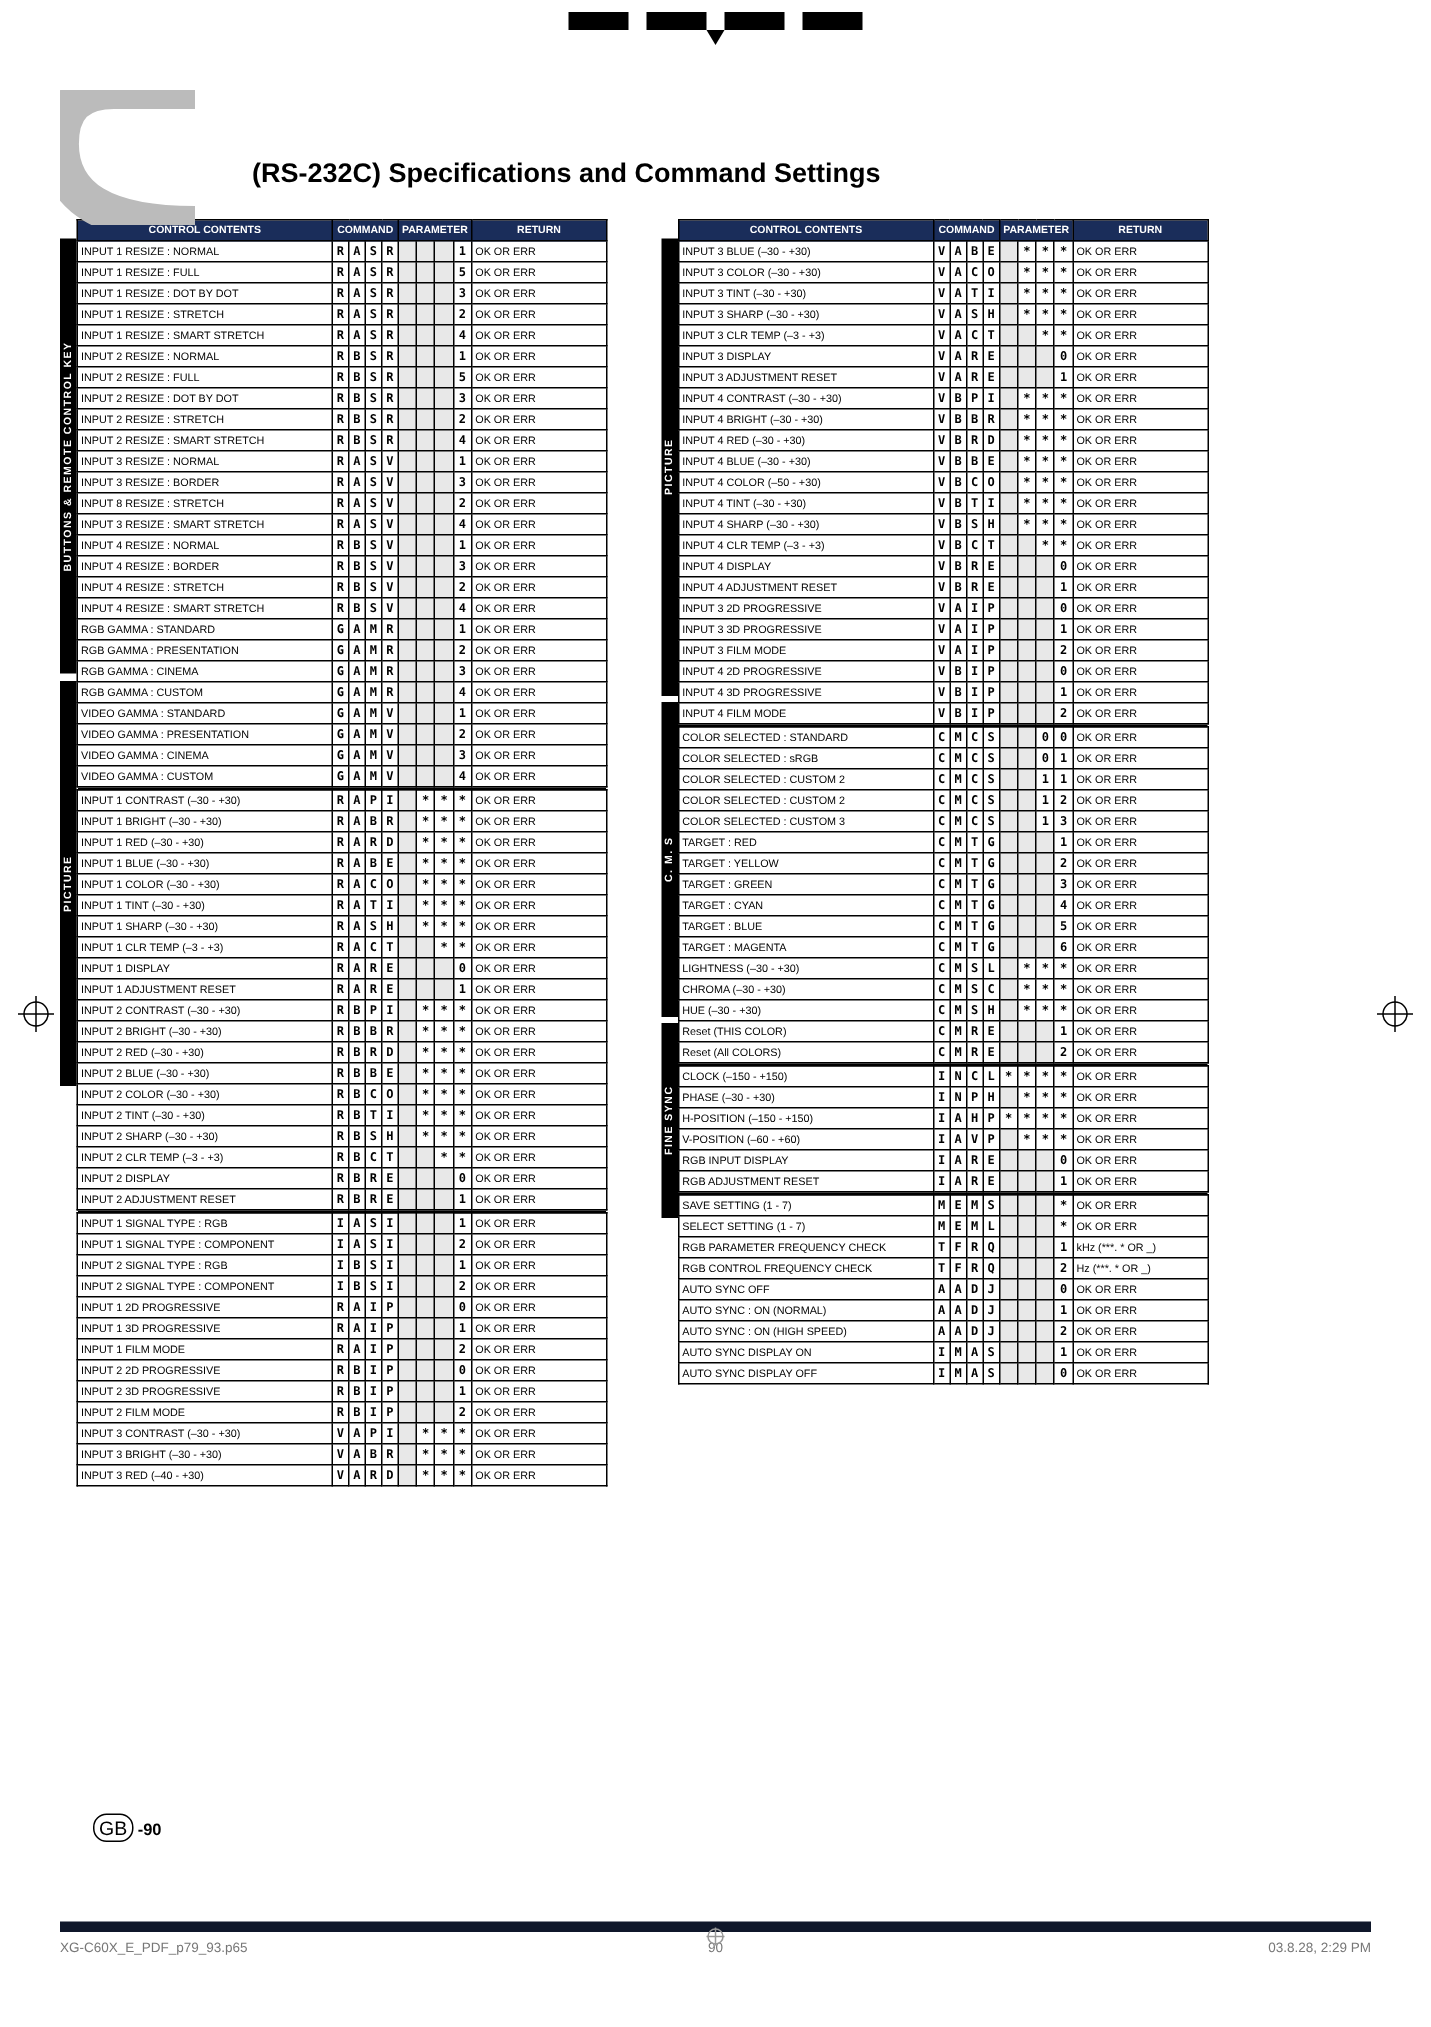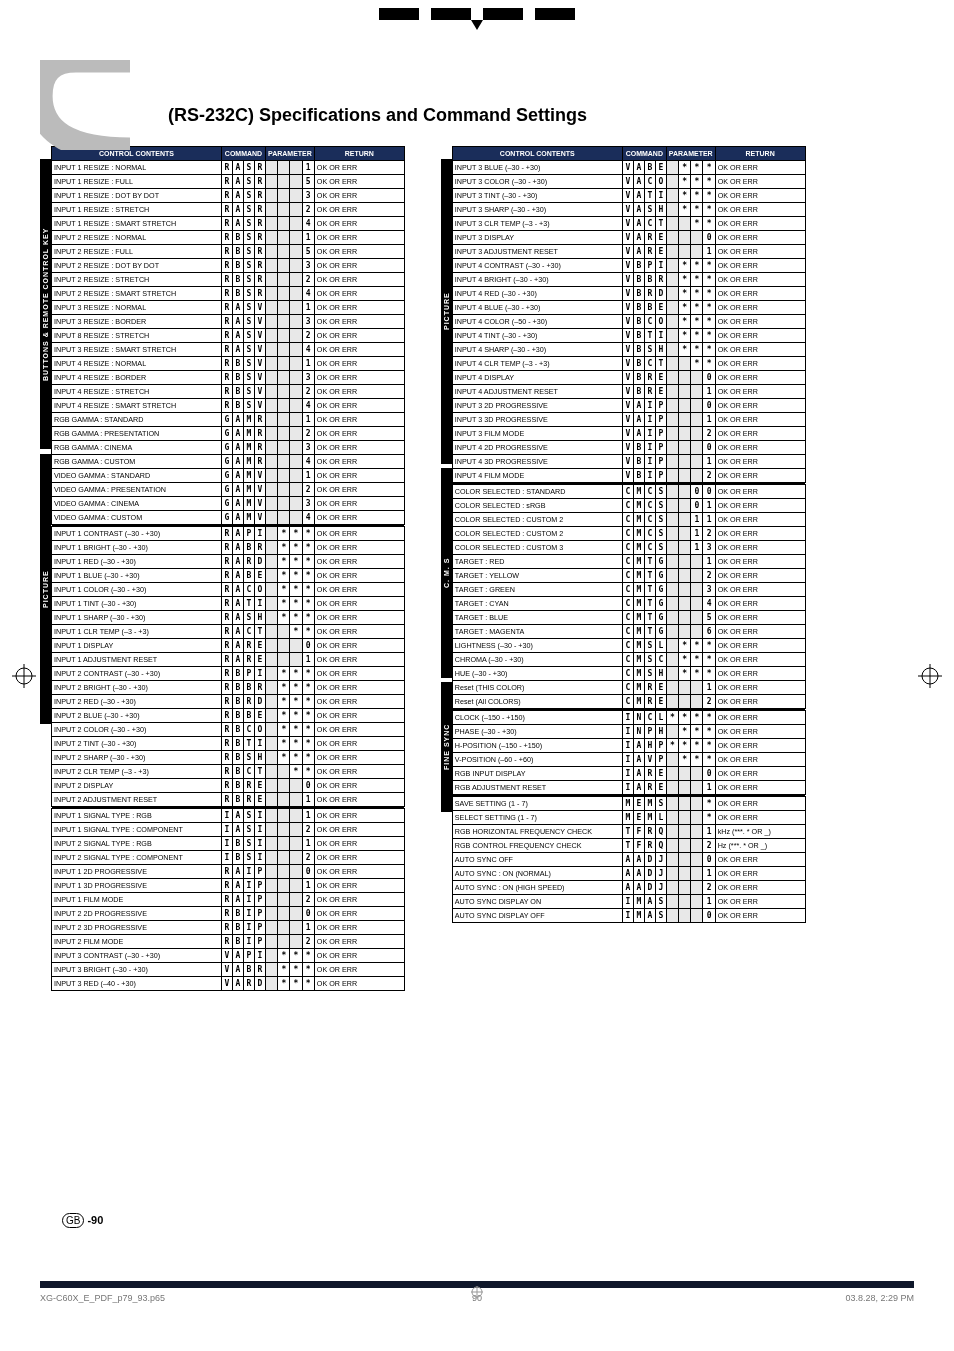--- a/index.html
+++ b/index.html
@@ -18,21 +18,21 @@
 .vl1{height:290px;margin-top:13px}
 table.spec{border-collapse:collapse;font-size:7.5px;table-layout:fixed}
 table.spec th,table.spec td{border:1px solid #000;padding:1px 2px;line-height:11px;height:11px;box-sizing:border-box}
 table.spec th{background:#1a2d5a;color:#fff;font-weight:bold;font-size:7px;text-align:center;height:13px}
 table.spec td.ctl{width:170px;text-align:left;font-size:7.2px;white-space:nowrap;overflow:hidden}
 table.spec td.c{width:11px;text-align:center;font-weight:bold;font-family:monospace;font-size:8px}
 table.spec td.ret{width:90px;text-align:left;font-size:7.2px}
 table.spec td.c.sp{background:#e8e8e8}
 .sep-row td{background:#000!important;height:2px!important;padding:0!important;border:0!important}
 .footer{position:absolute;bottom:100px;left:62px;font-size:11px}
-.footer .circ{display:inline-block;border:1px solid #000;border-radius:9px;font-size:10px;padding:1px 3px;margin-right:3px}
+.footer .circ{display:inline-block;border:1px solid #000;border-radius:9px;font-size:13px;padding:1px 3px;margin-right:3px}
 .bottom-bar{position:absolute;bottom:25px;left:40px;right:40px;border-top:7px solid #0f172a;font-size:9px;color:#777;padding-top:5px;display:flex;justify-content:space-between}
 .bottom-bar .mid{position:absolute;left:50%;transform:translateX(-50%)}
 .vlabels-col{display:flex;flex-direction:column;margin-right:0}
 </style>
 </head>
 <body>
 <div class="page">
 <div class="reg-marks">
       <span class="sq"></span>
       <span class="sq"></span>
@@ -1373,21 +1373,21 @@
               <td class="c">E</td>
               <td class="c">M</td>
               <td class="c">L</td>
               <td class="c sp"></td>
               <td class="c sp"></td>
               <td class="c sp"></td>
               <td class="c">*</td>
               <td class="ret">OK OR ERR</td>
             </tr>
             <tr>
-              <td class="ctl">RGB HORIZONTAL FREQUENCY CHECK</td>
+              <td class="ctl">RGB PARAMETER FREQUENCY CHECK</td>
               <td class="c">T</td>
               <td class="c">F</td>
               <td class="c">R</td>
               <td class="c">Q</td>
               <td class="c sp"></td>
               <td class="c sp"></td>
               <td class="c sp"></td>
               <td class="c">1</td>
               <td class="ret">kHz (***. * OR _)</td>
             </tr>

